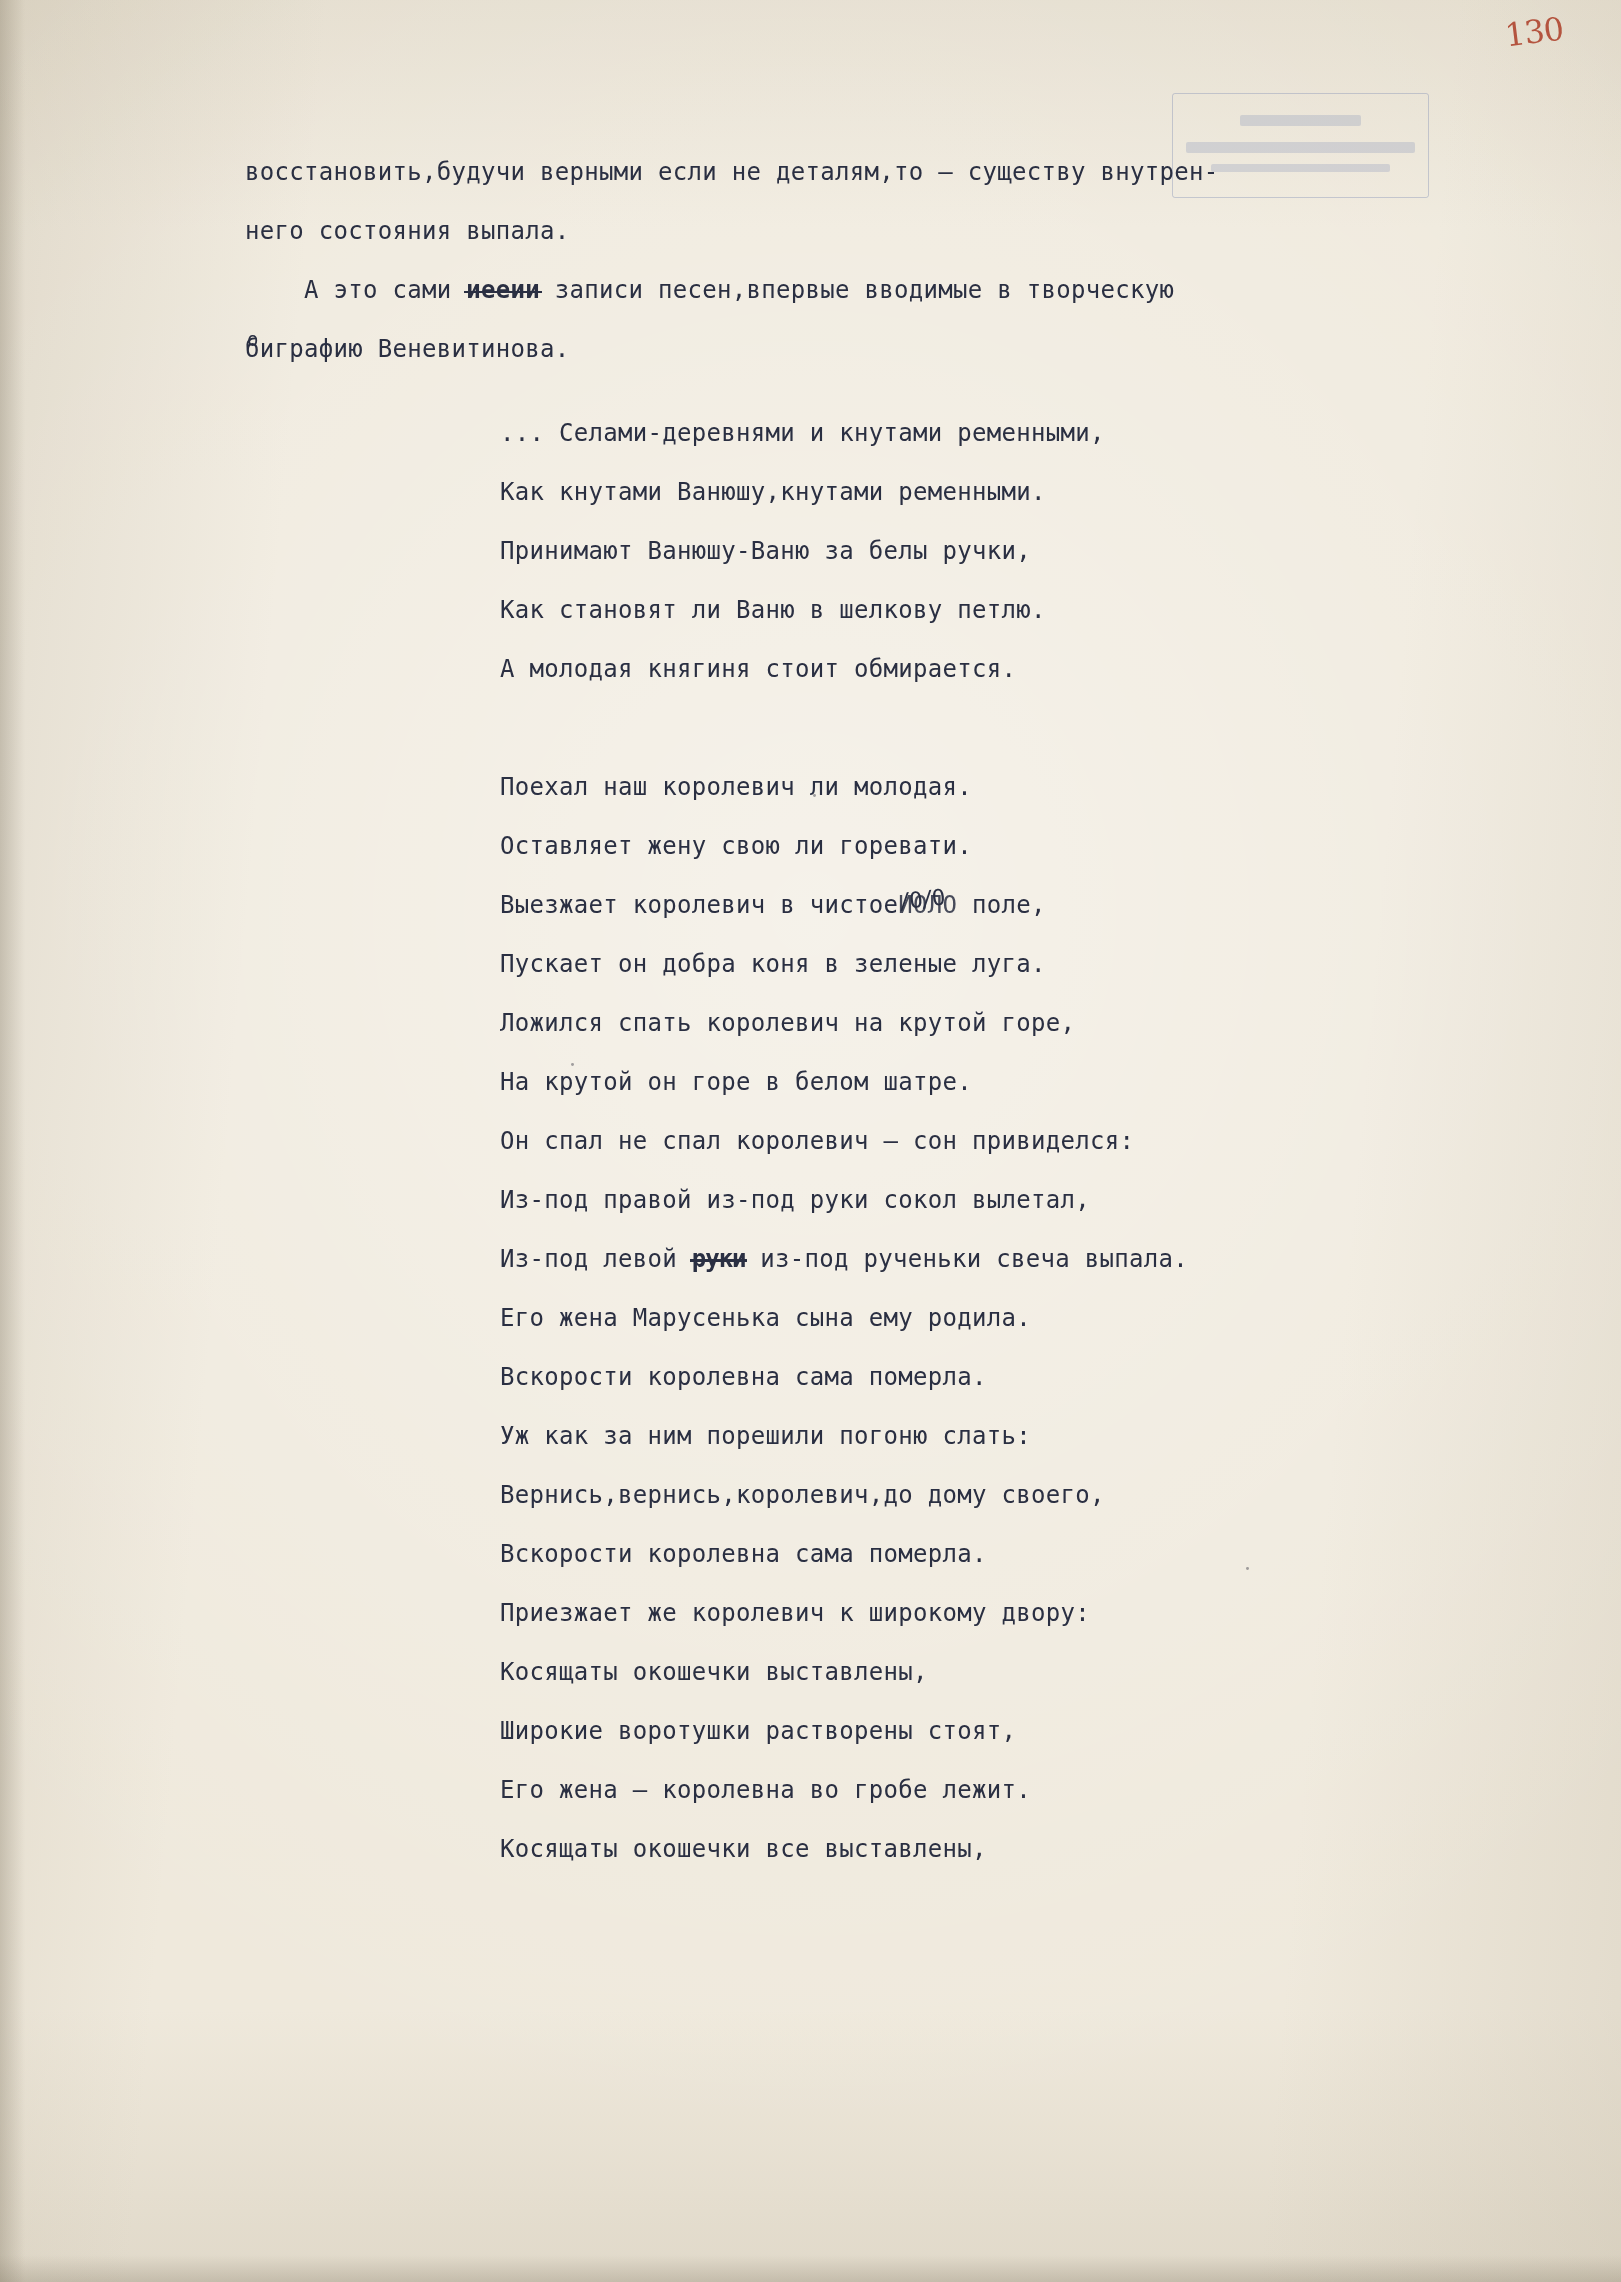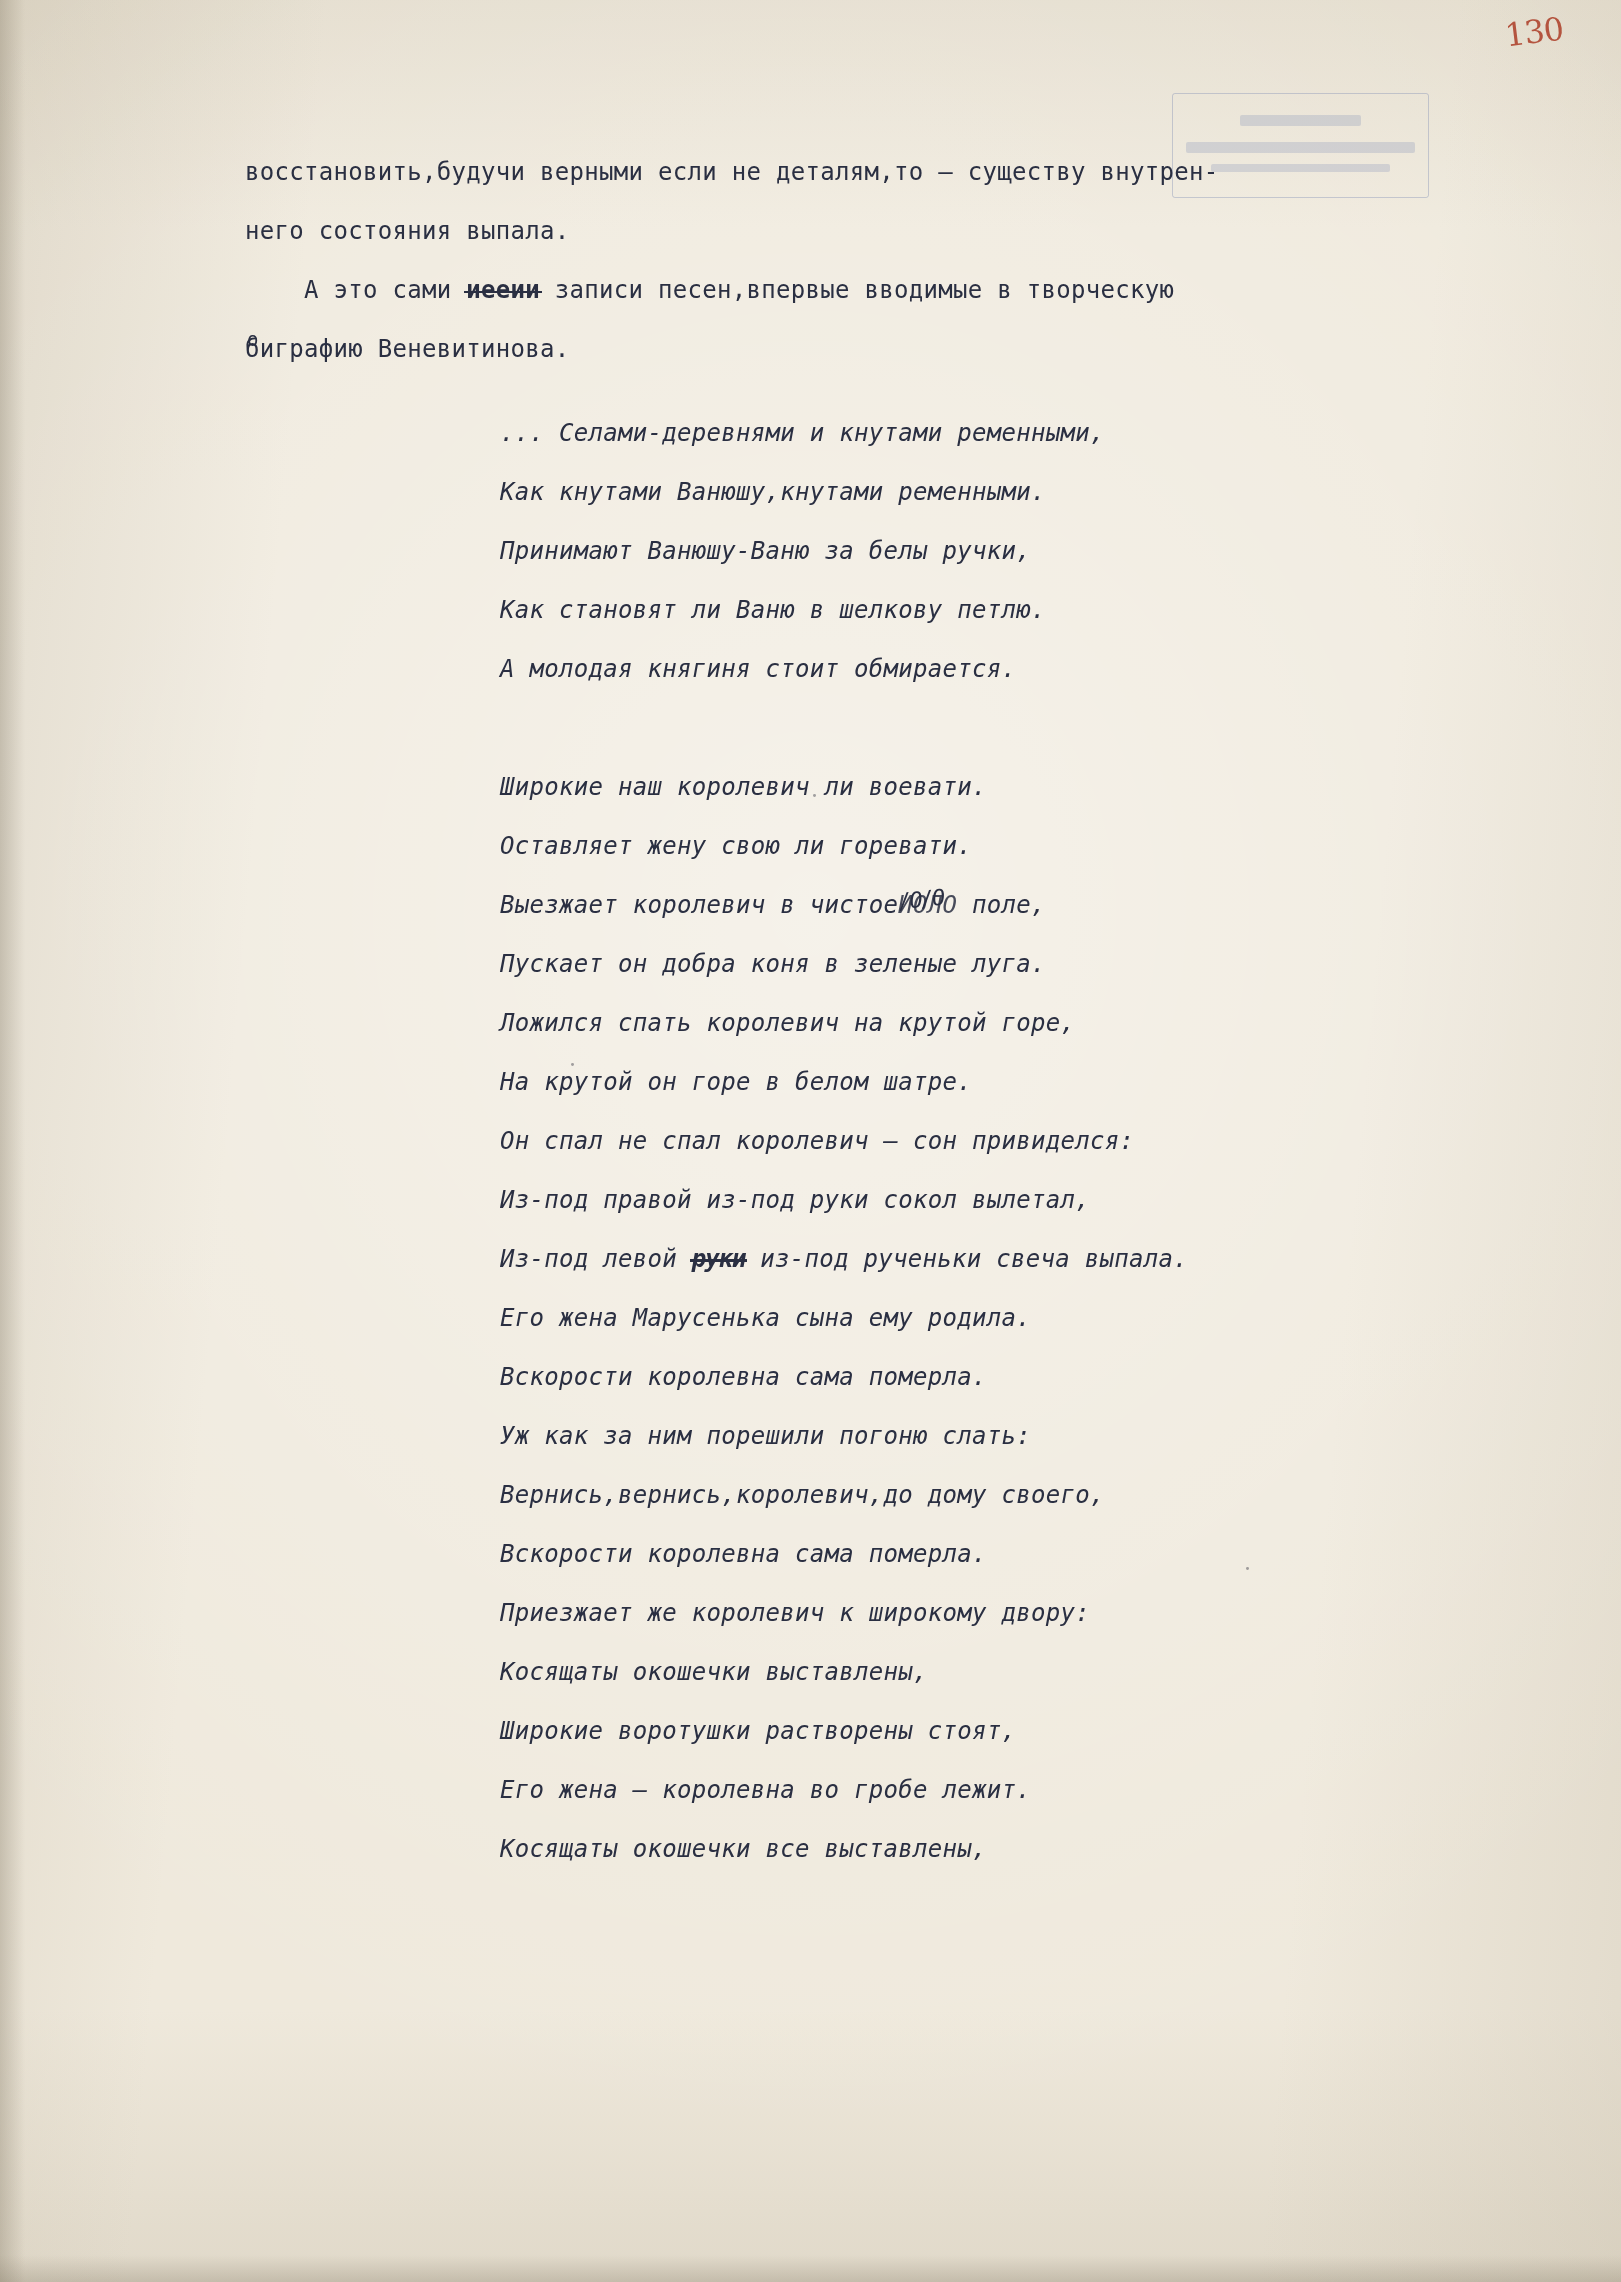--- a/index.html
+++ b/index.html
@@ -114,21 +114,20 @@
 
   .verse {
     margin-top: 25px;
     padding-left: 255px;
   }
   .verse-line {
     font-size: 24px;
     line-height: 59px;
     letter-spacing: 0.3px;
     white-space: pre;
-    font-style: italic;
   }
   .verse-gap { height: 59px; }
 
   .xout {
     position: relative;
     font-weight: bold;
     letter-spacing: -1px;
   }
   .xout::after {
     content: "";
@@ -191,21 +190,21 @@
 
     <div class="verse">
       <div class="verse-line">... Селами-деревнями и кнутами ременными,</div>
       <div class="verse-line">Как кнутами Ванюшу,кнутами ременными.</div>
       <div class="verse-line">Принимают Ванюшу-Ваню за белы ручки,</div>
       <div class="verse-line">Как становят ли Ваню в шелкову петлю.</div>
       <div class="verse-line">А молодая княгиня стоит обмирается.</div>
 
       <div class="verse-gap"></div>
 
-      <div class="verse-line">Широкие наш королевич ли воевати.</div>
+      <div class="verse-line">Поехал наш королевич ли молодая.</div>
       <div class="verse-line">Оставляет жену свою ли горевати.</div>
 
       <div class="verse-line"><span>Выезжает королевич в чистое</span><span class="overwrite"><span class="over">/О/О</span><span class="under">ИОЛО</span></span><span> поле,</span></div>
 
       <div class="verse-line">Пускает он добра коня в зеленые луга.</div>
       <div class="verse-line">Ложился спать королевич на крутой горе,</div>
       <div class="verse-line">На крутой он горе в белом шатре.</div>
       <div class="verse-line">Он спал не спал королевич – сон привиделся:</div>
       <div class="verse-line">Из-под правой из-под руки сокол вылетал,</div>
 

